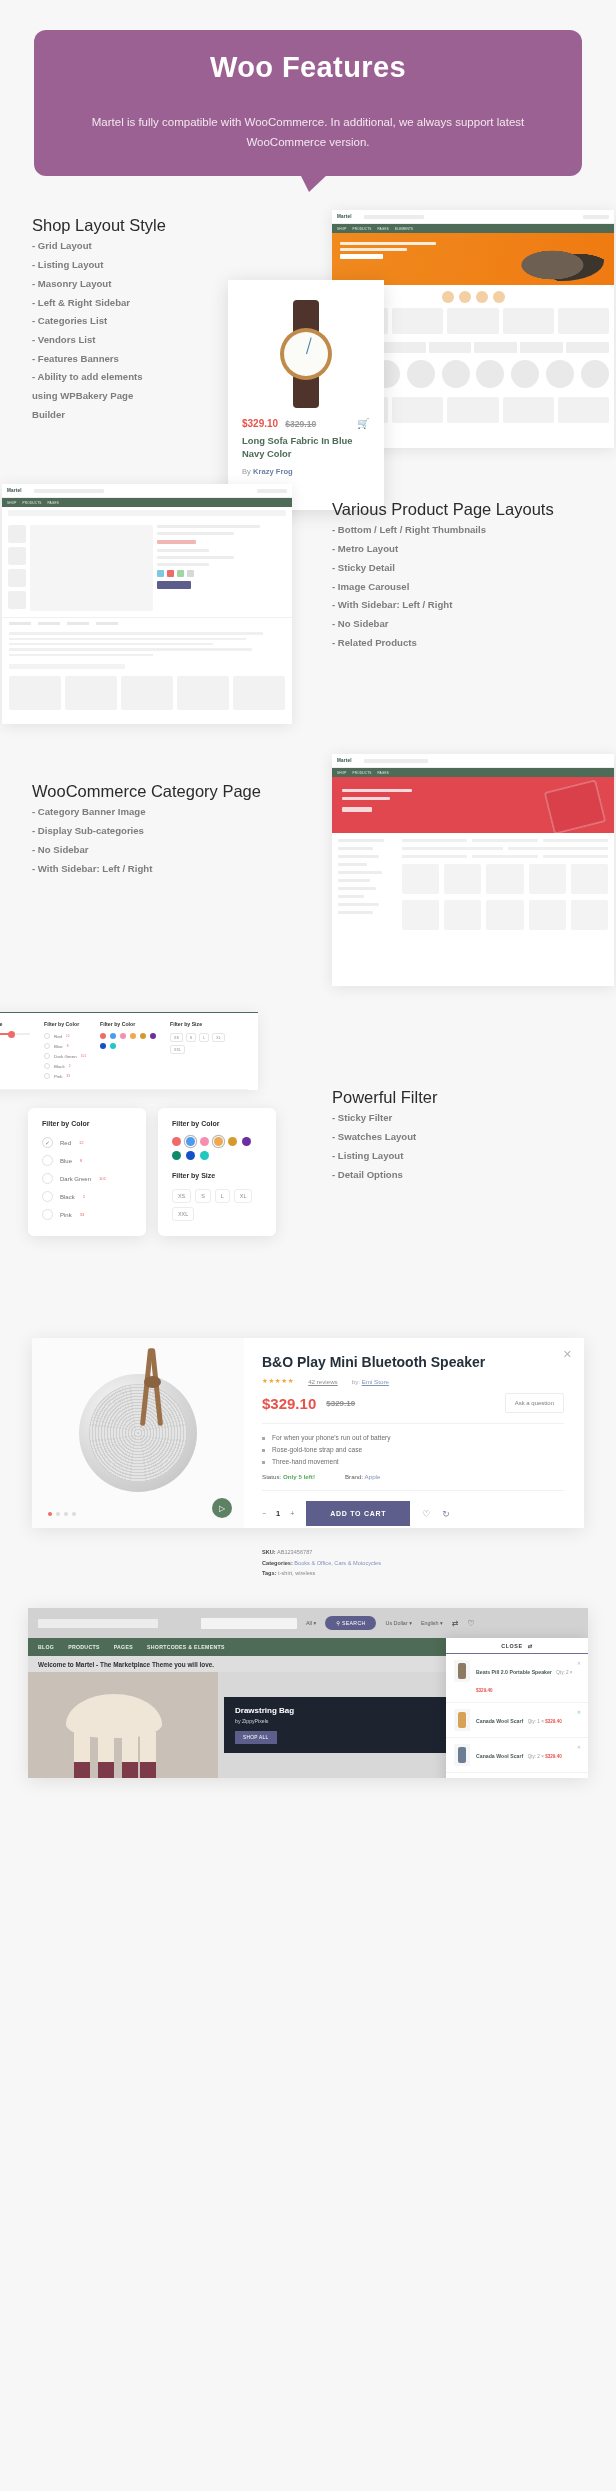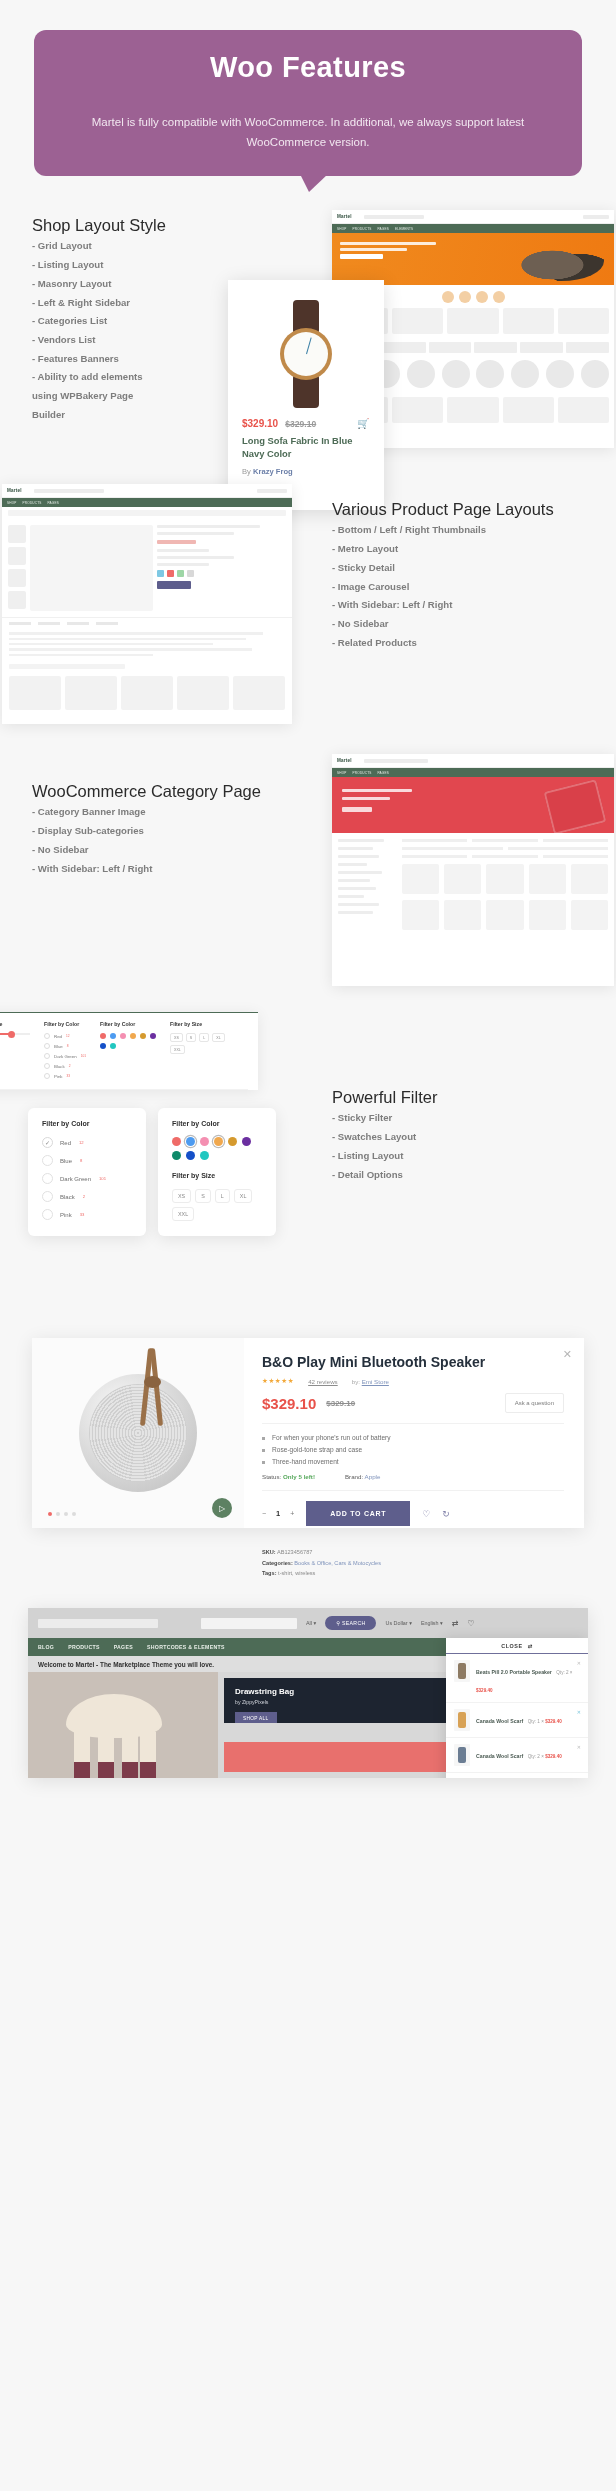--- a/index.html
+++ b/index.html
@@ -229,21 +229,21 @@
   .cc-purchase{background:#f2d7d7;color:#c2474b;font-size:4.6px;font-weight:bold;padding:3px 6px;border-radius:2px;}
   .cc-welcome{background:#dedede;height:16px;display:flex;align-items:center;padding:0 10px;font-size:6.4px;color:#2f2f2f;font-weight:bold;}
   .cc-body{display:flex;height:106px;}
   .cc-hero{width:190px;background:#c9c0b8;position:relative;}
   .stool{position:absolute;left:38px;bottom:0;width:96px;height:84px;}
   .stool .top{position:absolute;left:0;top:0;width:96px;height:44px;border-radius:50% 50% 44% 44%/70% 70% 30% 30%;background:#efe6d8;}
   .stool .leg{position:absolute;bottom:0;width:16px;height:46px;background:#efe6d8;}
   .stool .leg:nth-child(2){left:8px}.stool .leg:nth-child(3){left:32px}
   .stool .leg:nth-child(4){left:56px}.stool .leg:nth-child(5){left:74px}
   .stool .leg:after{content:"";position:absolute;bottom:0;left:0;right:0;height:16px;background:#7d3b4a;}
-  .cc-promos{flex:1;padding:6px;display:flex;flex-direction:column;gap:19px;}
+  .cc-promos{flex:1;padding:6px;display:flex;flex-direction:row;gap:19px;align-items:center;}
   .promo-dark{flex:1;background:#1d2430;position:relative;padding:9px 11px;overflow:hidden;}
   .promo-dark h4{color:#fff;font-size:8px;font-weight:bold;}
   .promo-dark p{color:#cfd3da;font-size:5.2px;margin-top:3px;}
   .promo-dark .btn{display:inline-block;margin-top:7px;background:#5e5e8c;color:#fff;font-size:4.8px;padding:4px 8px;letter-spacing:.3px;}
   .bagimg{position:absolute;right:6px;top:4px;width:78px;height:60px;background:#3cbfa0;border-radius:4px 4px 9px 9px;}
   .bagimg:before{content:"";position:absolute;left:12px;top:10px;width:52px;height:26px;background:#eef2f0;border-radius:2px;}
   .promo-red{height:30px;background:#e8706d;}
   .cc-cart{position:absolute;right:0;top:30px;width:142px;height:170px;background:#fff;box-shadow:-2px 0 12px rgba(0,0,0,.12);}
   .cart-head{height:16px;border-bottom:1.4px solid #6f6f9a;display:flex;align-items:center;justify-content:center;gap:5px;font-size:5.4px;font-weight:bold;color:#3a3a3a;letter-spacing:.6px;}
   .cart-item{display:flex;gap:6px;padding:6px 8px;border-bottom:1px solid #f2f2f2;position:relative;}

